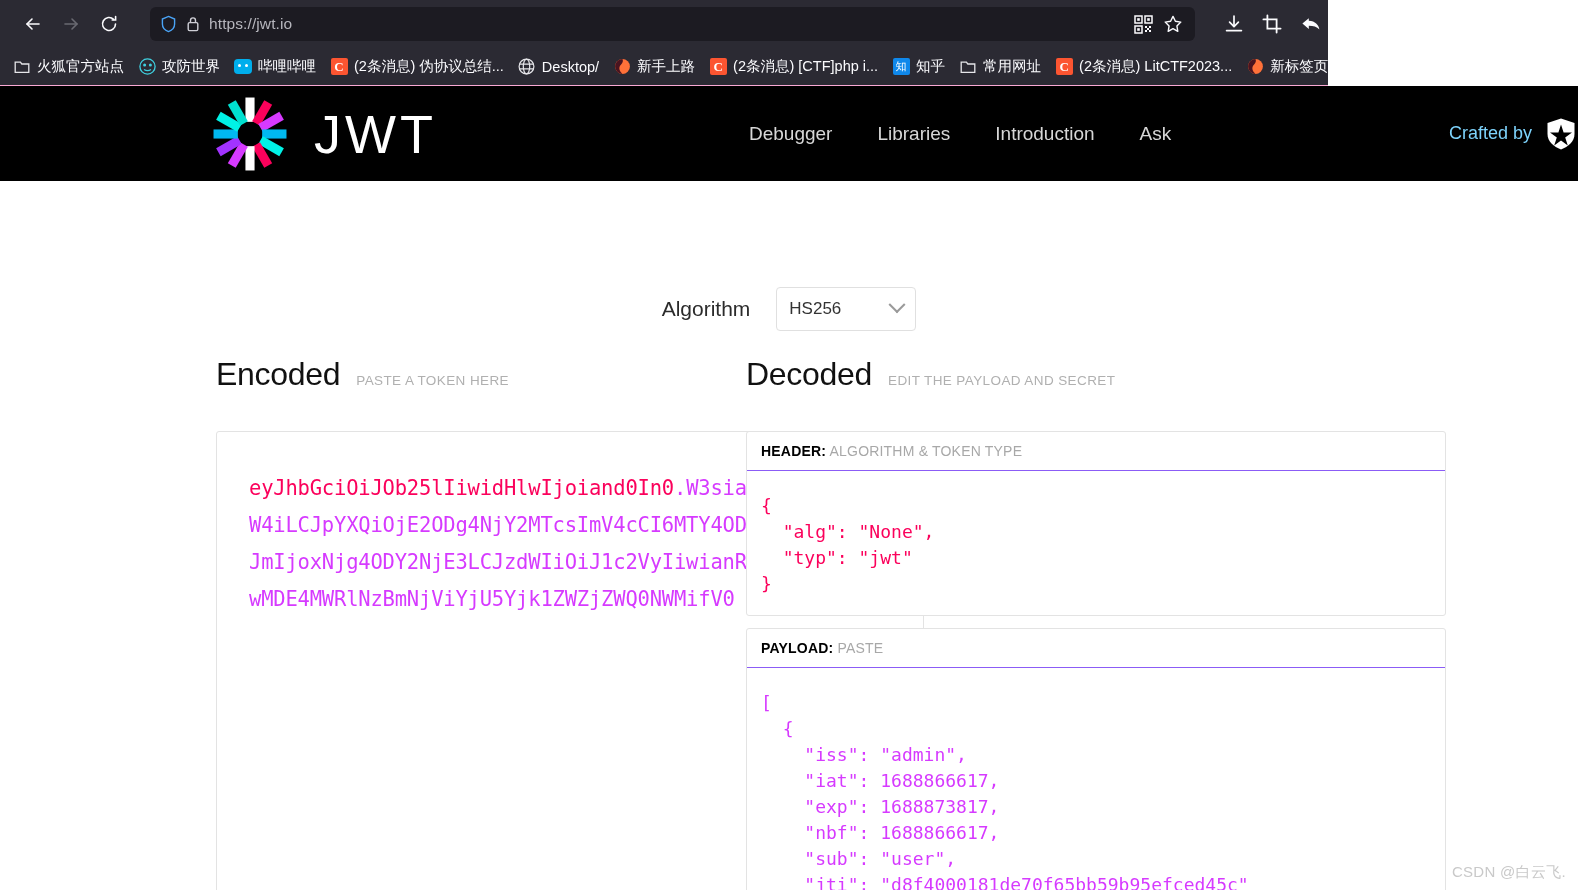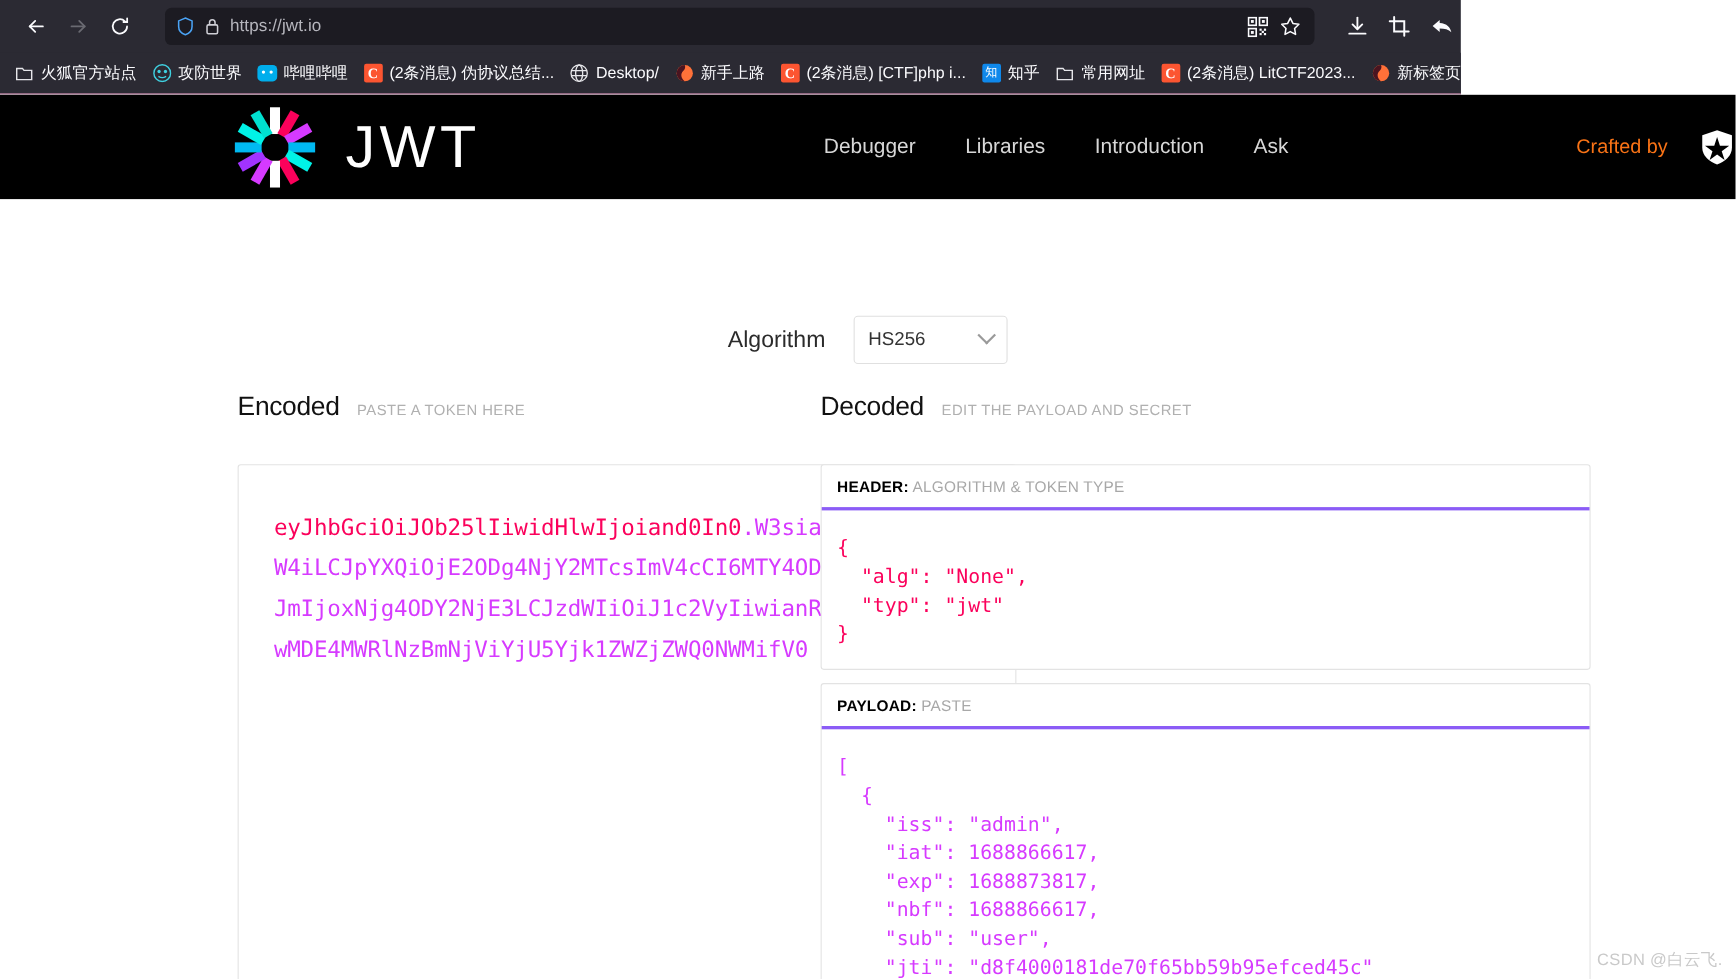--- a/index.html
+++ b/index.html
@@ -130,22 +130,22 @@
   }
   #logo-wrap { display: flex; align-items: center; margin-left: 212px; gap: 26px; }
   #logo-mark { width: 76px; height: 76px; position: relative; }
   #logo-word { color: #fff; font-size: 54px; letter-spacing: 4px; font-weight: 300; }
 
   #main-nav { display: flex; align-items: center; gap: 45px; margin-left: 312px; }
   .nav-link { color: #d7d7d7; font-size: 19px; }
 
   #crafted {
     position: absolute; right: 0px; top: 50%; transform: translateY(-50%);
-    display: flex; align-items: center; gap: 28px;
-    color: #f97316; font-size: 18px; padding-right: 0px;
+    display: flex; align-items: center; gap: 12px;
+    color: #7dd3fc; font-size: 18px; padding-right: 0px;
   }
 
   
   #algorithm-row {
     position: absolute;
     top: 201px; left: 0; width: 100%;
     display: flex; align-items: center; justify-content: center;
     gap: 26px;
     z-index: 1;
   }
@@ -158,21 +158,21 @@
     padding: 0 12px;
     font-size: 17px; color: #333;
   }
   .chev { width: 12px; height: 12px; border-right: 2px solid #9a9a9a; border-bottom: 2px solid #9a9a9a; transform: rotate(45deg) translate(-3px,-3px); }
 
   #columns { position: absolute; top: 270px; left: 0; width: 100%; display: flex; }
   #col-encoded { width: 745px; padding-left: 216px; }
   #col-decoded { flex: 1 1 auto; padding-left: 1px; }
 
   .col-head { display: flex; align-items: baseline; gap: 16px; margin-bottom: 38px; }
-  .col-title { font-size: 24px; font-weight: 400; color: #111; letter-spacing: -.3px; }
+  .col-title { font-size: 32px; font-weight: 400; color: #111; letter-spacing: -.3px; }
   .col-sub { font-size: 13.5px; color: #b0b0b0; letter-spacing: .4px; }
 
   #encoded-box {
     width: 708px;
     height: 520px;
     border: 1px solid #e3e3e3;
     border-radius: 3px;
     padding: 38px 30px 20px 32px;
     overflow: hidden;
   }
@@ -189,21 +189,21 @@
 
   .dec-panel {
     border: 1px solid #e3e3e3;
     border-radius: 3px;
     background: #fff;
     width: 700px;
     margin-bottom: 12px;
   }
   .dec-label {
     padding: 11px 14px;
-    border-bottom: 3px solid #8b5cf6;
+    border-bottom: 1px solid #8b5cf6;
     font-size: 14px;
     letter-spacing: .2px;
   }
   .dec-label b { color: #000; font-weight: bold; }
   .dec-label span { color: #a8a8a8; }
   .dec-body {
     padding: 22px 14px 18px 14px;
     font-family: "DejaVu Sans Mono", monospace;
     font-size: 18px;
     line-height: 26px;

